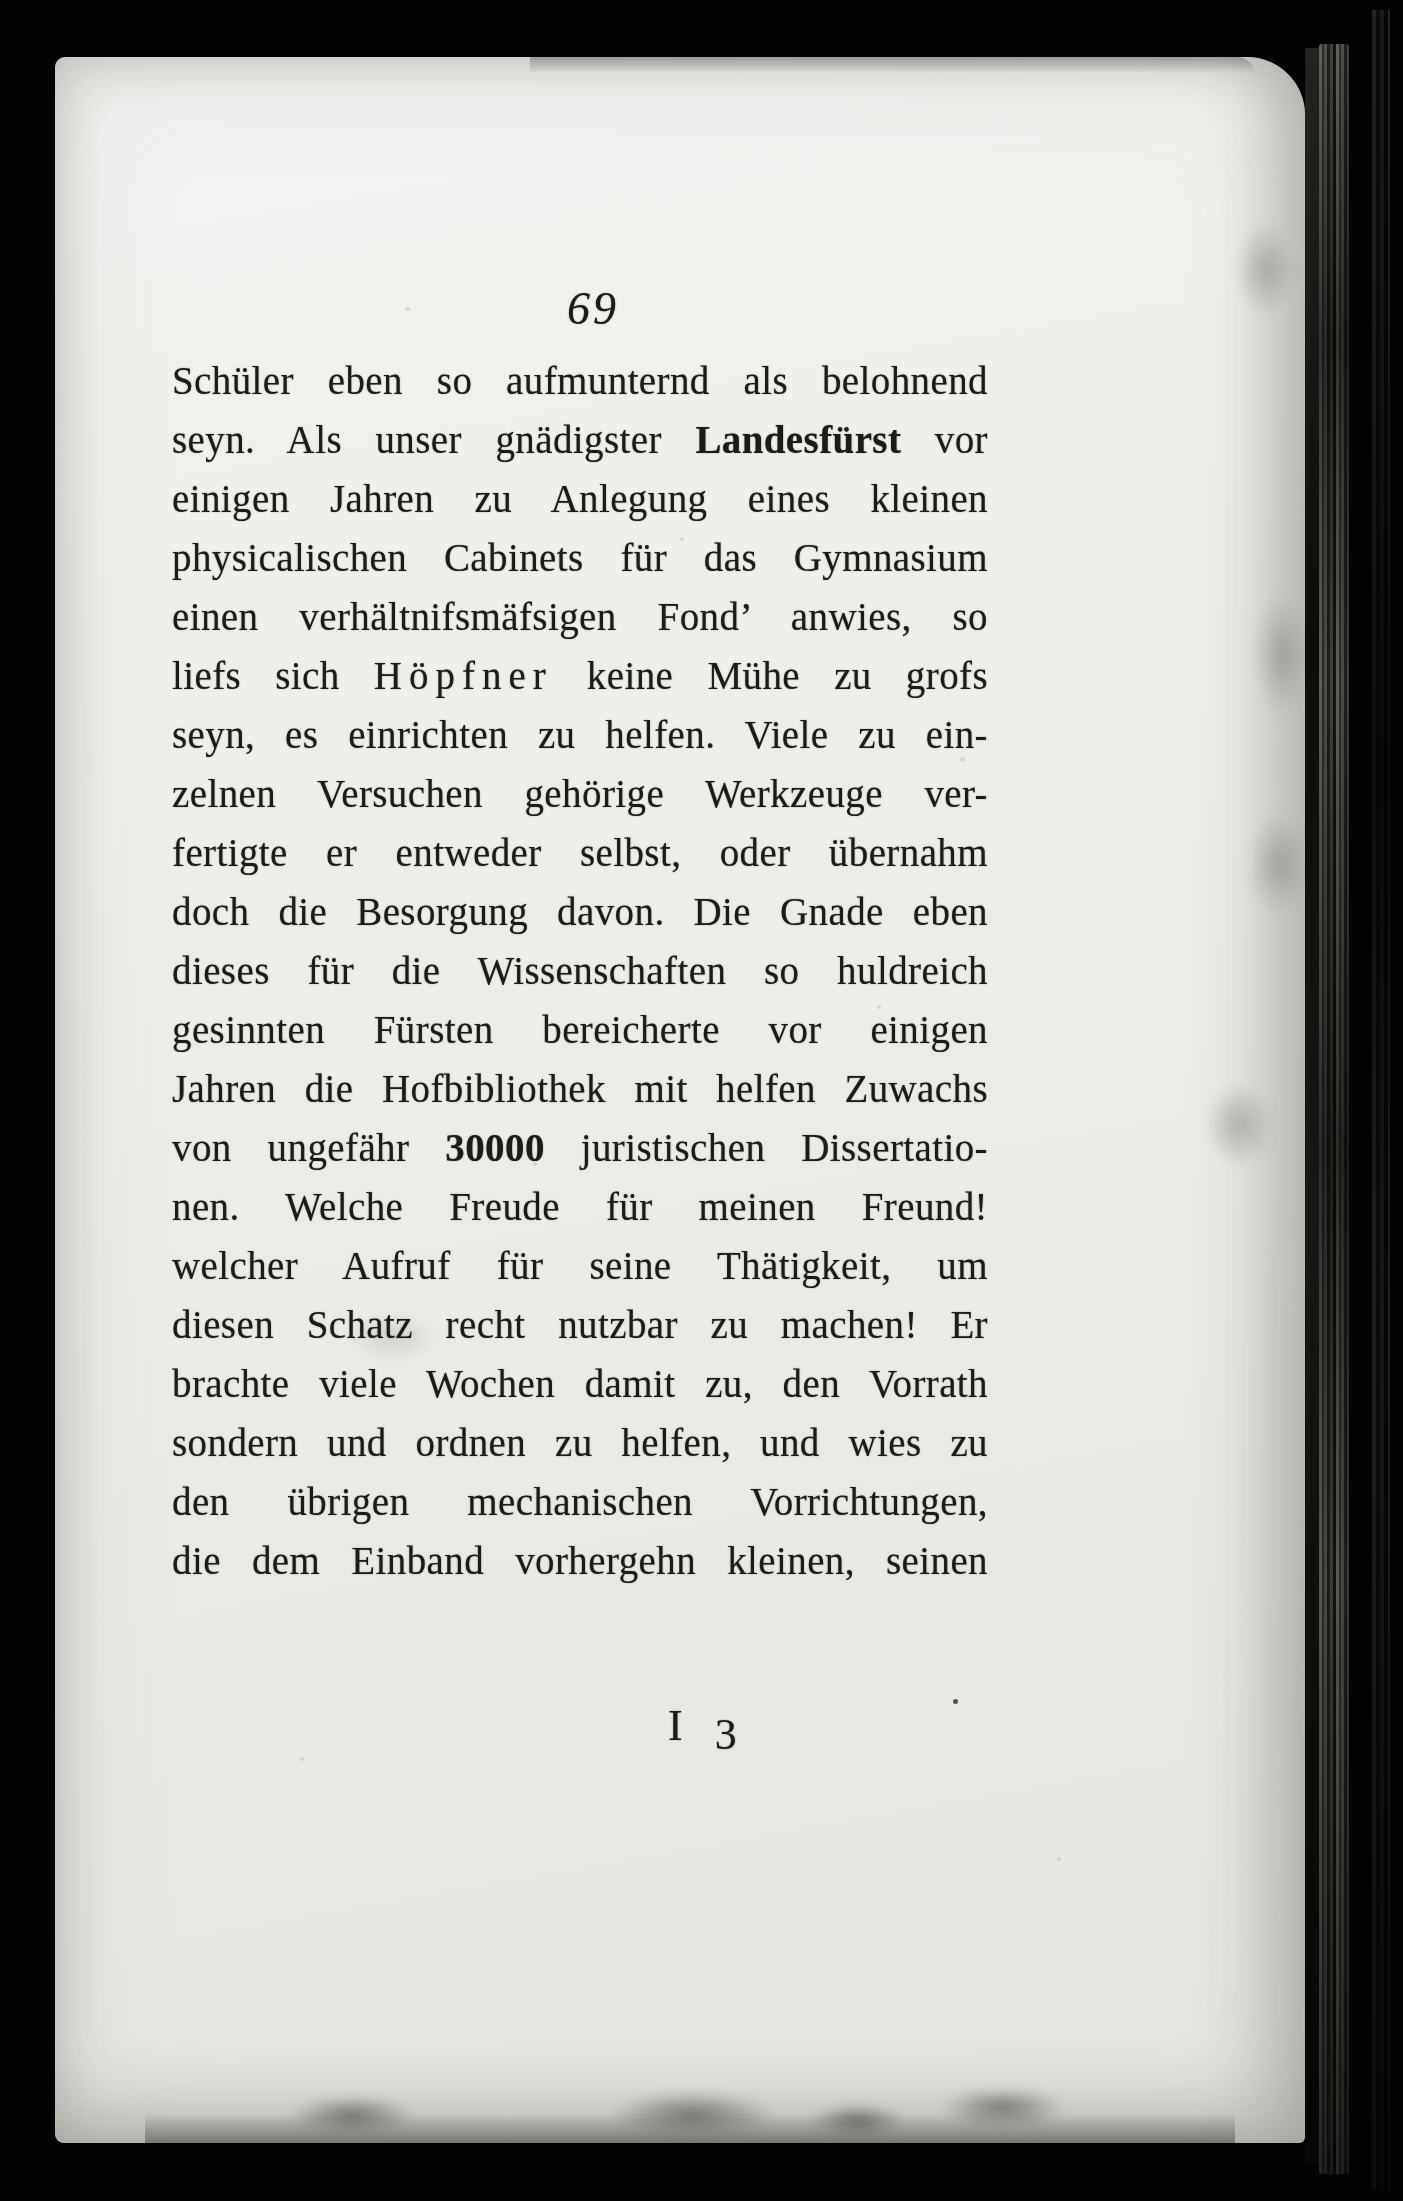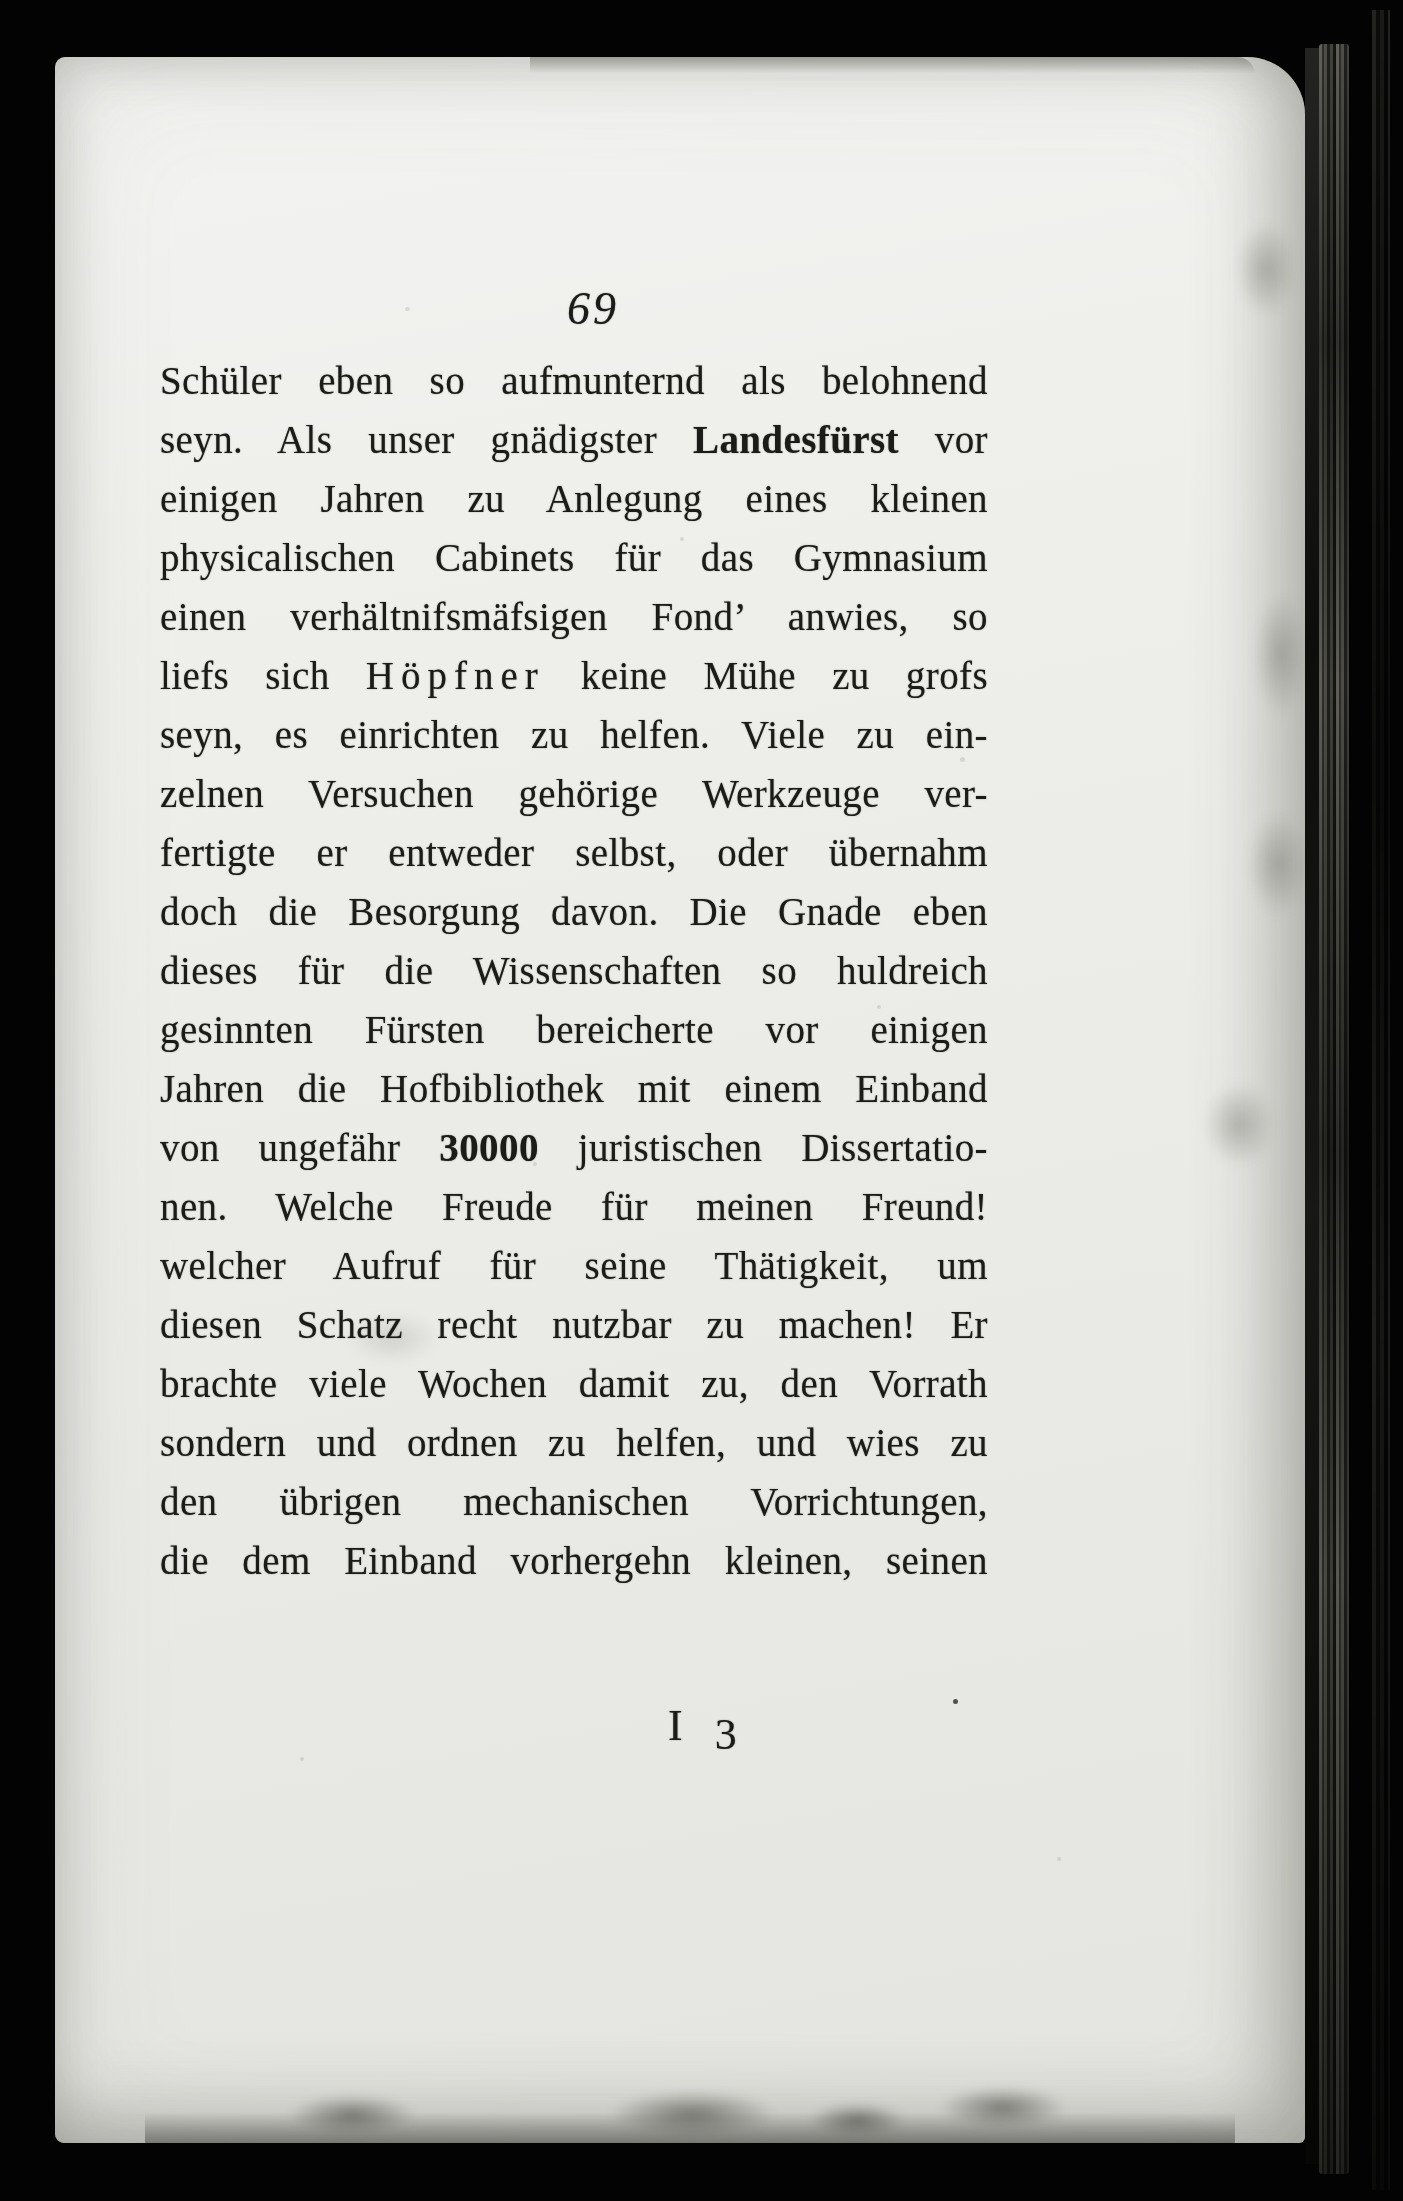--- a/index.html
+++ b/index.html
@@ -74,20 +74,21 @@
 
   .body-text { position: absolute; left: 105px; top: 294px; width: 828px; }
   .text-line {
     height: 59px; line-height: 59px;
     font-size: 39px;
     letter-spacing: 0.4px;
     text-align: justify;
     text-align-last: justify;
     overflow: hidden;
     white-space: normal;
+    margin-left: 12px;
   }
   .seg-normal { }
   .seg-bold   { font-weight: 700; }
   .seg-spaced { letter-spacing: 7px; }
 
   .signature {
     position: absolute; left: 613px; top: 1647px;
     font-size: 44px; line-height: 1;
   }
   .signature .sig-right { margin-left: 32px; position: relative; top: 9px; }
@@ -135,21 +136,21 @@
         <div class="text-line"><span class="seg-normal">einigen Jahren zu Anlegung eines kleinen</span></div>
         <div class="text-line"><span class="seg-normal">physicalischen Cabinets für das Gymnasium</span></div>
         <div class="text-line"><span class="seg-normal">einen verhältnifsmäfsigen Fond’ anwies, so</span></div>
         <div class="text-line"><span class="seg-normal">liefs sich </span><span class="seg-spaced">Höpfner</span><span class="seg-normal"> keine Mühe zu grofs</span></div>
         <div class="text-line"><span class="seg-normal">seyn, es einrichten zu helfen. Viele zu ein-</span></div>
         <div class="text-line"><span class="seg-normal">zelnen Versuchen gehörige Werkzeuge ver-</span></div>
         <div class="text-line"><span class="seg-normal">fertigte er entweder selbst, oder übernahm</span></div>
         <div class="text-line"><span class="seg-normal">doch die Besorgung davon. Die Gnade eben</span></div>
         <div class="text-line"><span class="seg-normal">dieses für die Wissenschaften so huldreich</span></div>
         <div class="text-line"><span class="seg-normal">gesinnten Fürsten bereicherte vor einigen</span></div>
-        <div class="text-line"><span class="seg-normal">Jahren die Hofbibliothek mit einem Einband</span></div>
+        <div class="text-line"><span class="seg-normal">Jahren die Hofbibliothek mit helfen Zuwachs</span></div>
         <div class="text-line"><span class="seg-normal">von ungefähr </span><span class="seg-bold">30000</span><span class="seg-normal"> juristischen Dissertatio-</span></div>
         <div class="text-line"><span class="seg-normal">nen. Welche Freude für meinen Freund!</span></div>
         <div class="text-line"><span class="seg-normal">welcher Aufruf für seine Thätigkeit, um</span></div>
         <div class="text-line"><span class="seg-normal">diesen Schatz recht nutzbar zu machen! Er</span></div>
         <div class="text-line"><span class="seg-normal">brachte viele Wochen damit zu, den Vorrath</span></div>
         <div class="text-line"><span class="seg-normal">sondern und ordnen zu helfen, und wies zu</span></div>
         <div class="text-line"><span class="seg-normal">den übrigen mechanischen Vorrichtungen,</span></div>
         <div class="text-line"><span class="seg-normal">die dem Einband vorhergehn kleinen, seinen</span></div>
       </div>
 

